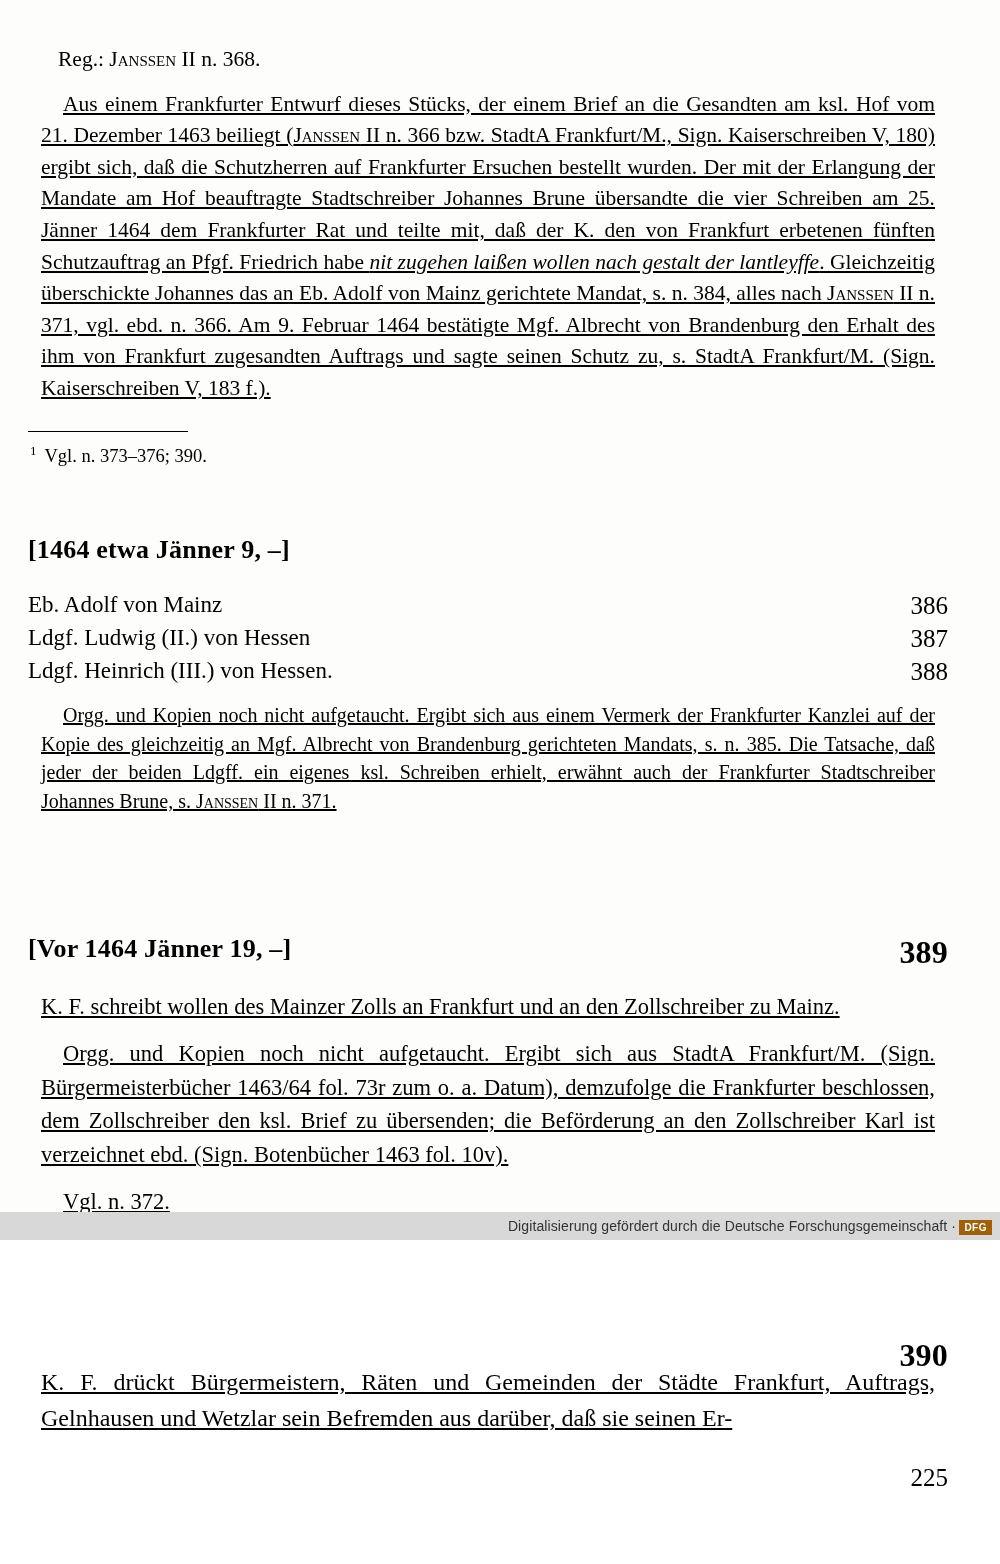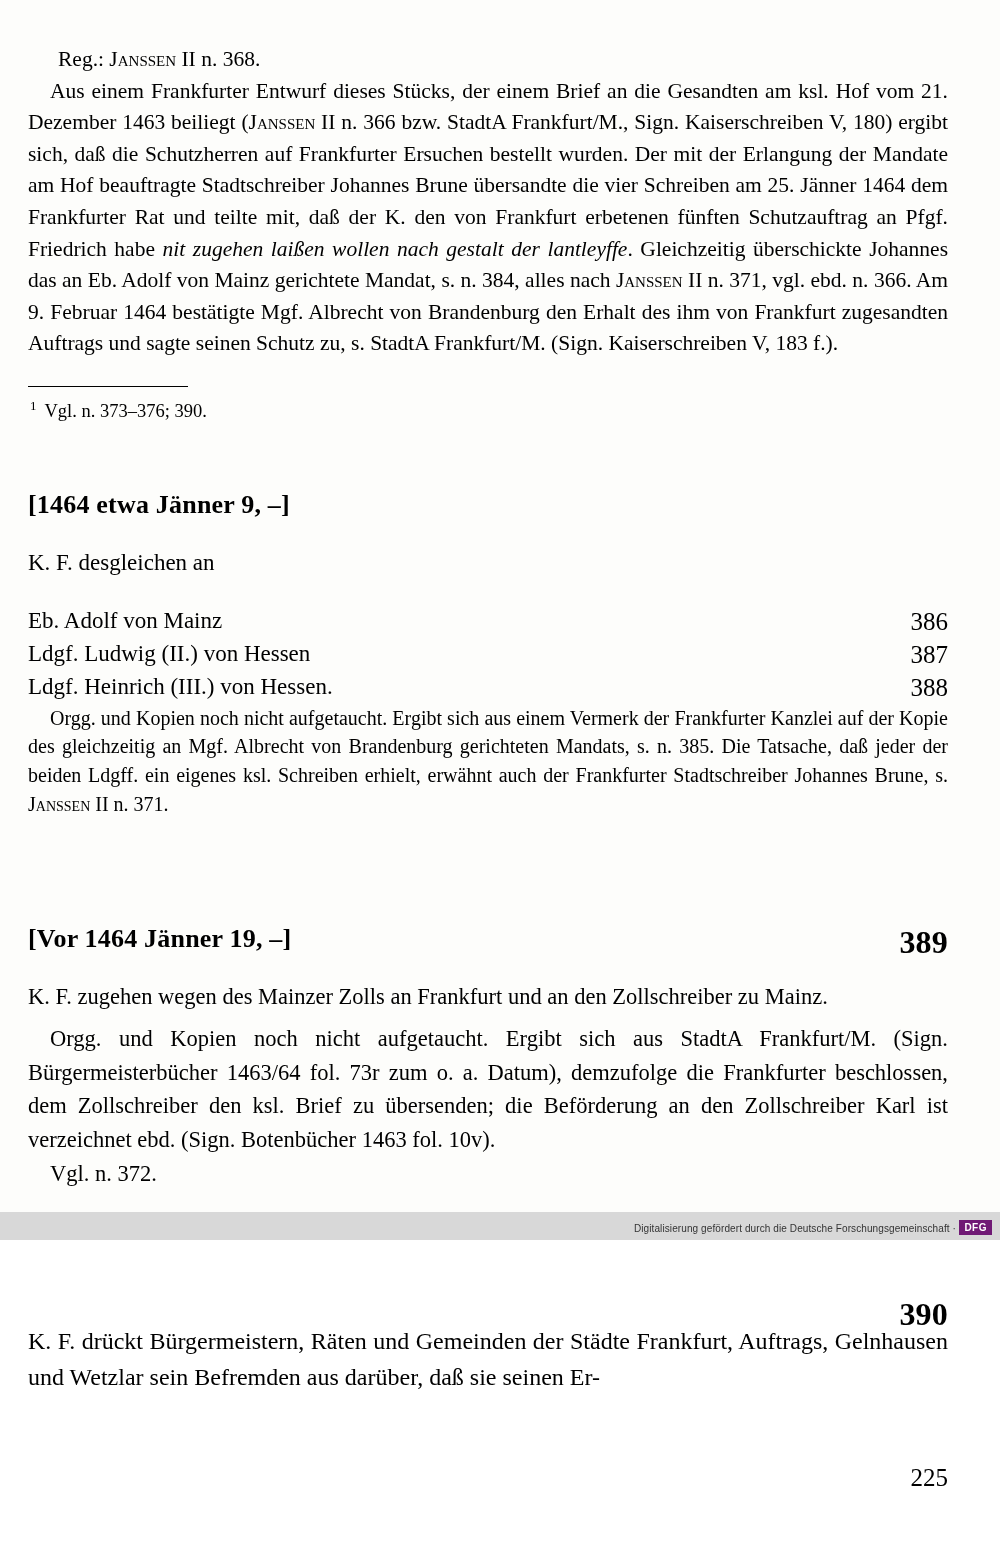--- a/index.html
+++ b/index.html
@@ -22,26 +22,27 @@
     height: 1240px;
     background: #fdfdfb;
   }
   .content {
     position: absolute;
     left: 28px;
     top: 44px;
     width: 920px;
   }
   p {
-    margin: 0;
+    margin: 13px;
     font-size: 21.5px;
     line-height: 1.47;
     text-align: justify;
     text-justify: inter-word;
     hyphens: manual;
+    text-decoration: underline;
   }
   .indent { text-indent: 22px; }
   .smallcaps {
     font-variant: small-caps;
   }
   .italic { font-style: italic; }
 
   .reg-line {
     font-size: 21.5px;
     line-height: 1.47;
@@ -139,29 +140,29 @@
     bottom: 0;
     width: 1000px;
     height: 28px;
     background: #d8d8d8;
   }
   .footer-text {
     position: absolute;
     right: 44px;
     bottom: 6px;
     font-family: "Liberation Sans", sans-serif;
-    font-size: 10px;
+    font-size: 14px;
     color: #333;
     letter-spacing: 0.1px;
   }
   .dfg-badge {
     position: absolute;
     right: 8px;
     bottom: 5px;
-    background: #701a75;
+    background: #a16207;
     color: #fff;
     font-family: "Liberation Sans", sans-serif;
     font-size: 10px;
     font-weight: bold;
     padding: 2px 5px;
     letter-spacing: 0.5px;
   }
 </style>
 </head>
 <body>
@@ -179,21 +180,20 @@
     <div class="footnote">
       <sup>1</sup><span>Vgl. n. 373–376; 390.</span>
     </div>
 
     <div class="gap-lg"></div>
 
     <div class="head">
       <span>[1464 etwa Jänner 9, –]</span>
     </div>
 
-    <div class="lead">K. F. desgleichen an</div>
 
     <div class="addr-list">
       <div class="addr-row">
         <span>Eb. Adolf von Mainz</span>
         <span class="num">386</span>
       </div>
       <div class="addr-row">
         <span>Ldgf. Ludwig (II.) von Hessen</span>
         <span class="num">387</span>
       </div>
@@ -206,21 +206,21 @@
     <p class="body-sm indent">Orgg. und Kopien noch nicht aufgetaucht. Ergibt sich aus einem Vermerk der Frankfurter Kanzlei auf der Kopie des gleichzeitig an Mgf. Albrecht von Brandenburg gerichteten Mandats, s. n. 385. Die Tatsache, daß jeder der beiden Ldgff. ein eigenes ksl. Schreiben erhielt, erwähnt auch der Frankfurter Stadtschreiber Johannes Brune, s. <span class="smallcaps">Janssen</span> II n. 371.</p>
 
     <div class="gap-lg"></div>
     <div class="gap-md"></div>
 
     <div class="head">
       <span>[Vor 1464 Jänner 19, –]</span>
       <span class="num">389</span>
     </div>
 
-    <p class="body-md" style="margin-top:26px;">K. F. zugehen wegen des Mainzer Zolls an Frankfurt und an den Zollschreiber zu Mainz.</p>
+    <p class="body-md" style="margin-top:26px;">K. F. schreibt wollen des Mainzer Zolls an Frankfurt und an den Zollschreiber zu Mainz.</p>
 
     <p class="body-md indent" style="margin-top:8px;">Orgg. und Kopien noch nicht aufgetaucht. Ergibt sich aus StadtA Frankfurt/M. (Sign. Bürgermeisterbücher 1463/64 fol. 73r zum o. a. Datum), demzufolge die Frankfurter beschlossen, dem Zollschreiber den ksl. Brief zu übersenden; die Beförderung an den Zollschreiber Karl ist verzeichnet ebd. (Sign. Botenbücher 1463 fol. 10v).</p>
 
     <p class="body-md indent">Vgl. n. 372.</p>
 
     <div class="gap-lg"></div>
     <div class="gap-md"></div>
 
     <div class="head">
       <span class="num">390</span>

